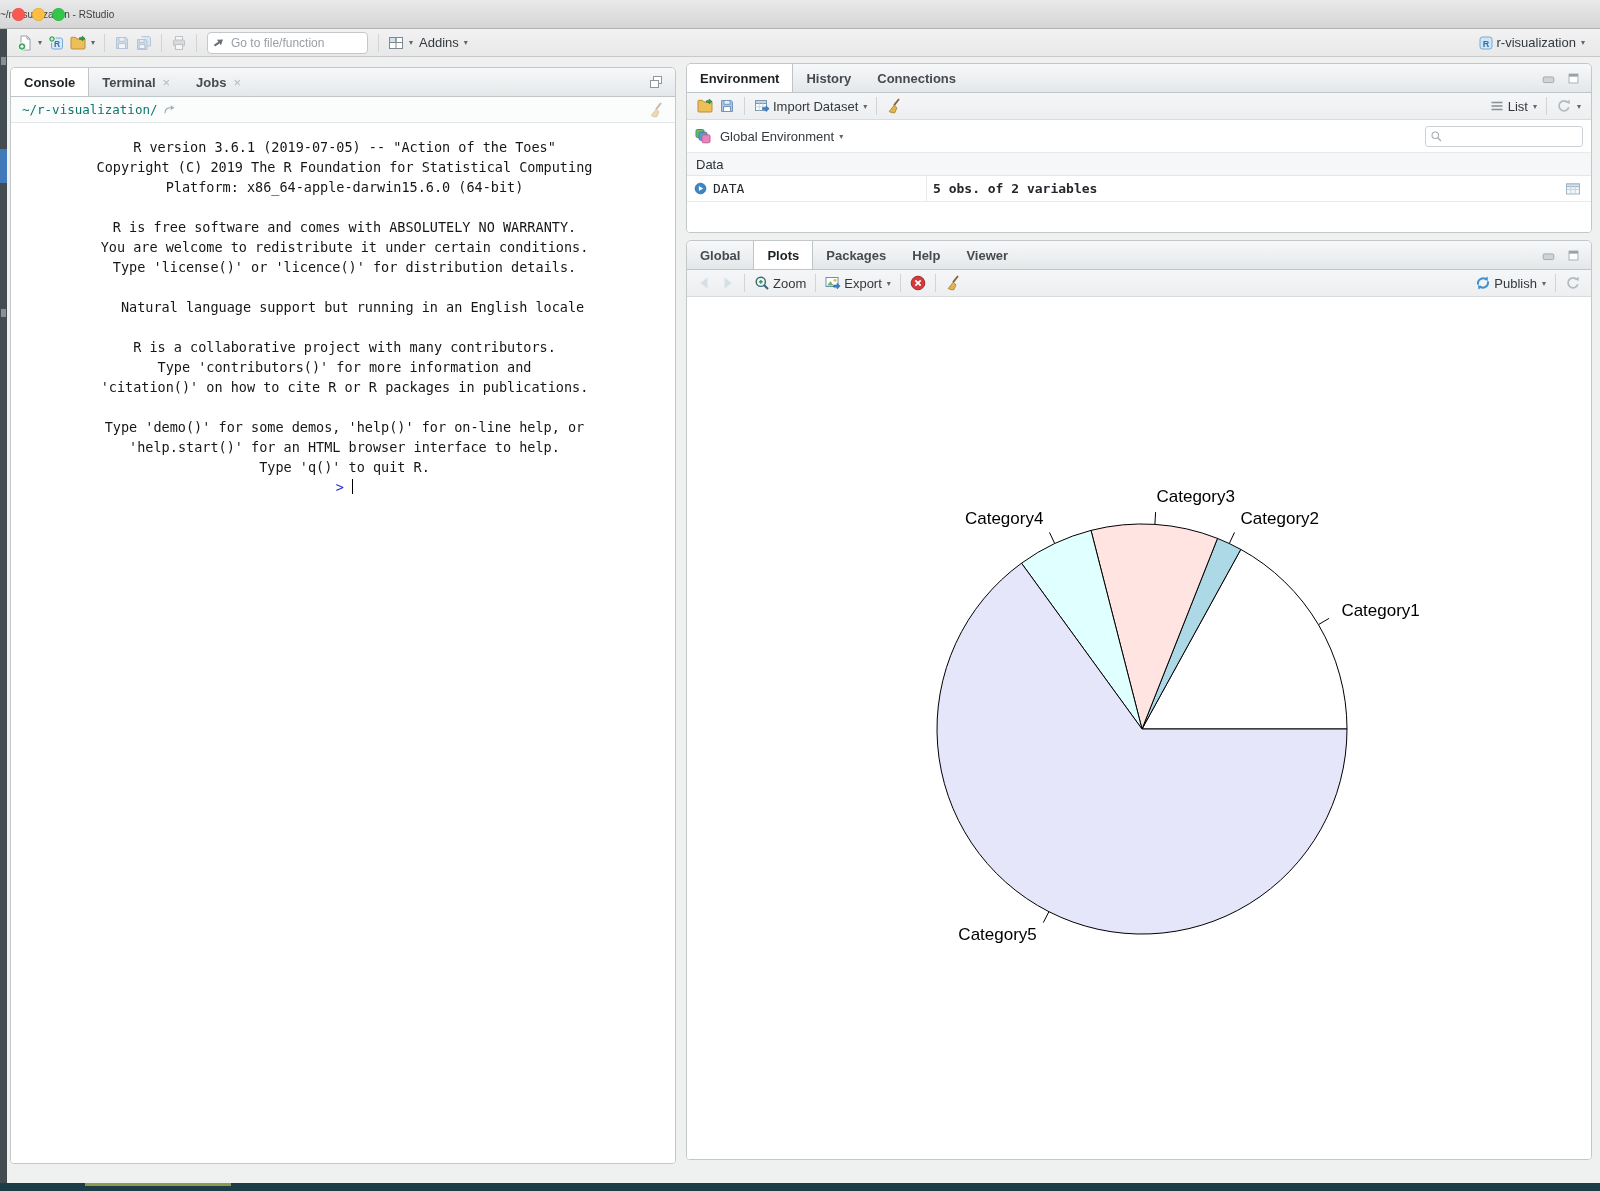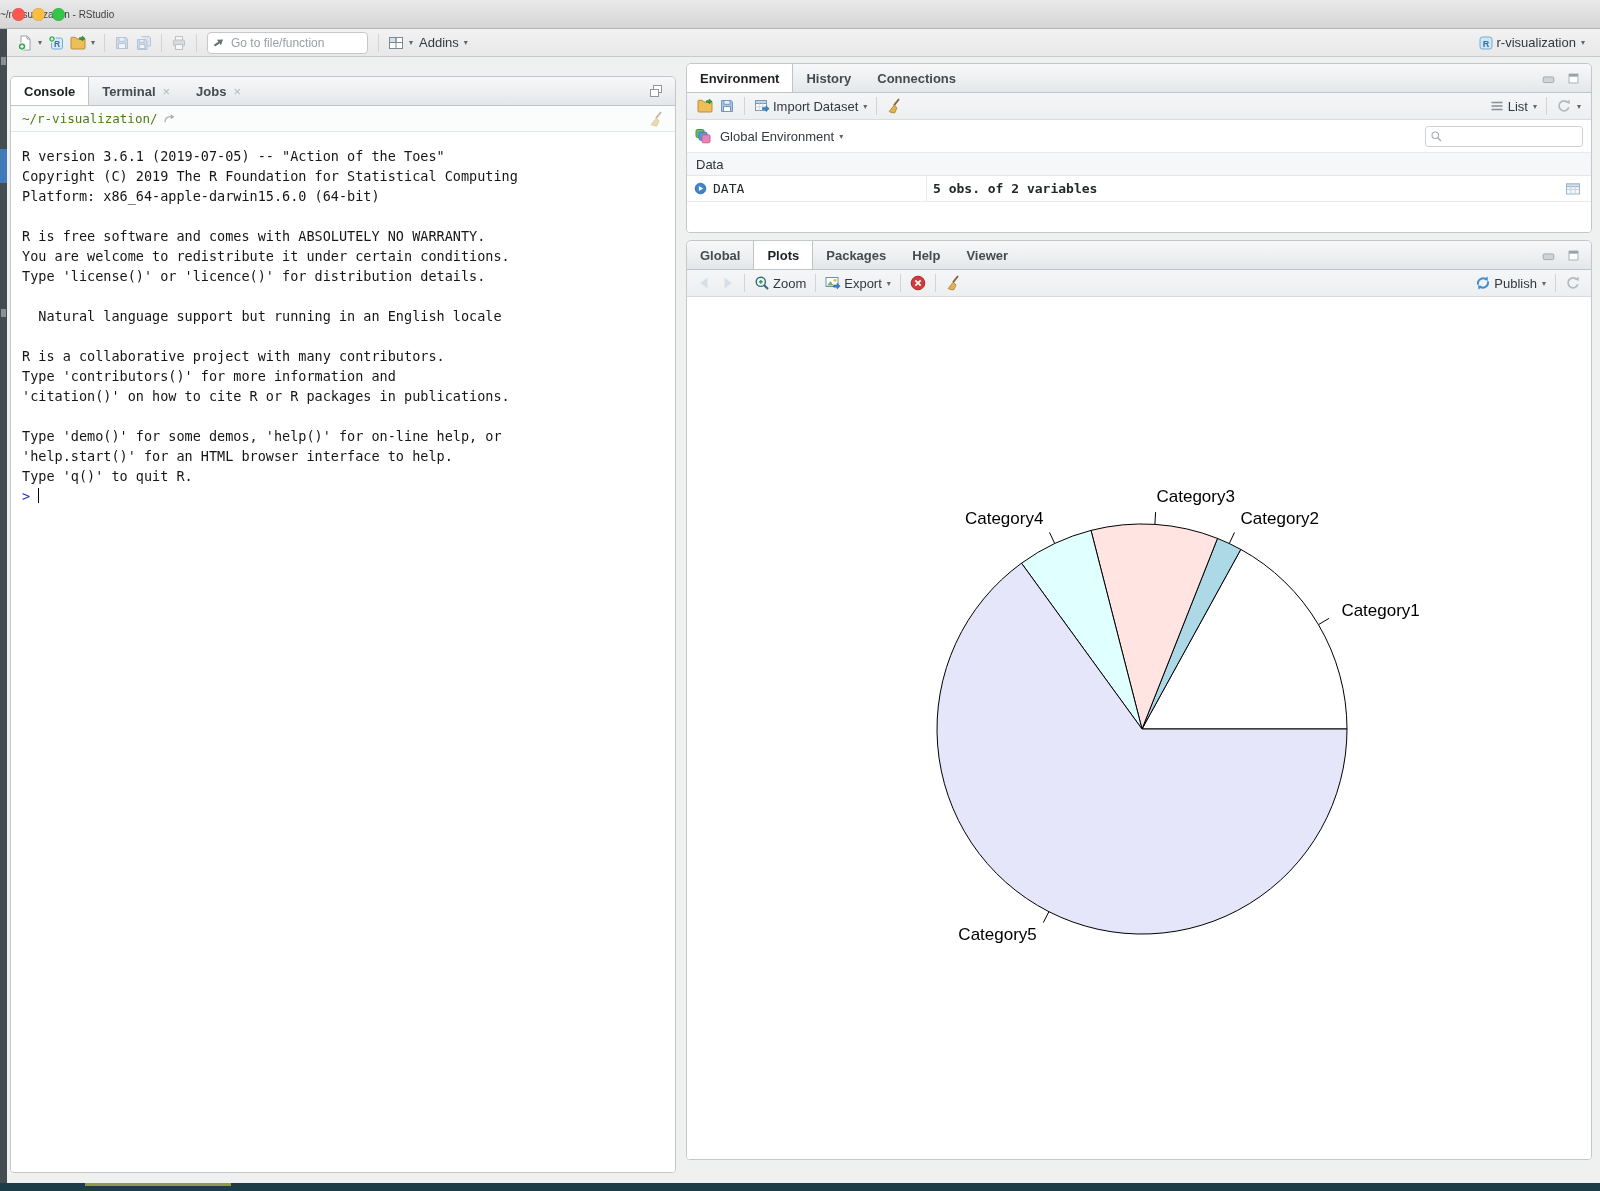--- a/index.html
+++ b/index.html
@@ -32,45 +32,45 @@
   .dim{opacity:.45;}
 
   
   .ico{display:inline-block;width:16px;height:16px;flex:0 0 auto;}
   .ico svg{width:100%;height:100%;display:block;}
   .ico.sm{width:13px;height:13px;}
 
   
   .pane{position:absolute;background:#fff;border:1px solid #c3c7ca;border-radius:5px 5px 4px 4px;
     display:flex;flex-direction:column;overflow:hidden;}
-  .pane-console{left:10px;top:76px;width:666px;height:1097px;}
+  .pane-console{left:10px;top:67px;width:666px;height:1097px;}
   .pane-env{left:686px;top:63px;width:906px;height:170px;}
   .pane-plots{left:686px;top:240px;width:906px;height:920px;}
 
   .tabbar{height:29px;flex:0 0 29px;background:linear-gradient(#f7f8f9,#e4e7e9);
     border-bottom:1px solid #bfc4c7;display:flex;align-items:stretch;border-radius:4px 4px 0 0;overflow:hidden;}
   .tabs{display:flex;align-items:stretch;}
   .tab{padding:0 13px;display:flex;align-items:center;font-size:13px;font-weight:600;color:#454b51;}
   .tab.active{background:#fff;border-left:1px solid #bfc4c7;border-right:1px solid #bfc4c7;color:#1d2124;position:relative;}
   .tab.active:first-child{border-left:none;}
   .tab-close{margin-left:7px;color:#b2b8bd;font-weight:400;font-size:13px;}
   .tabbar-right{margin-left:auto;display:flex;align-items:center;gap:6px;padding-right:8px;}
 
   .ptoolbar{height:27px;flex:0 0 27px;background:linear-gradient(#f4f6f7,#eceef0);
     border-bottom:1px solid #d9dcde;display:flex;align-items:center;padding:0 7px;font-size:13px;color:#363b40;}
   .ptoolbar .right{margin-left:auto;display:flex;align-items:center;}
 
   .console-path{height:26px;flex:0 0 26px;background:#fbfcfc;border-bottom:1px solid #e3e6e8;
-    display:flex;align-items:center;gap:6px;padding:0 11px;color:#4d7c0f;font-size:12.5px;
+    display:flex;align-items:center;gap:6px;padding:0 11px;color:#0f766e;font-size:12.5px;
     font-family:"DejaVu Sans Mono",monospace;}
 
   .fill{flex:1;position:relative;background:#fff;}
 
   .console-body{padding:14px 8px 0 11px;font-family:"DejaVu Sans Mono",monospace;
-    font-size:13.5px;line-height:20px;color:#161616;overflow:hidden;}
+    font-size:13.5px;line-height:20px;color:#161616;overflow:hidden;text-align:center;}
   .console-body pre{margin:0;font:inherit;white-space:pre;}
   .cmd{white-space:pre;}
   .cursor{display:inline-block;width:1px;height:15px;background:#000;vertical-align:-2px;}
 
   
   .scope-row{height:27px;flex:0 0 27px;display:flex;align-items:center;gap:6px;
     padding:16px 8px;font-size:13px;color:#2e3338;background:#fff;}
   .search-box{margin-left:auto;width:158px;height:21px;border:1px solid #ccd1d5;border-radius:3px;
     background:#fff;display:flex;align-items:center;gap:3px;padding:0 4px;}
   .search-box input{border:none;outline:none;flex:1;font-size:12px;min-width:0;font-family:inherit;}

